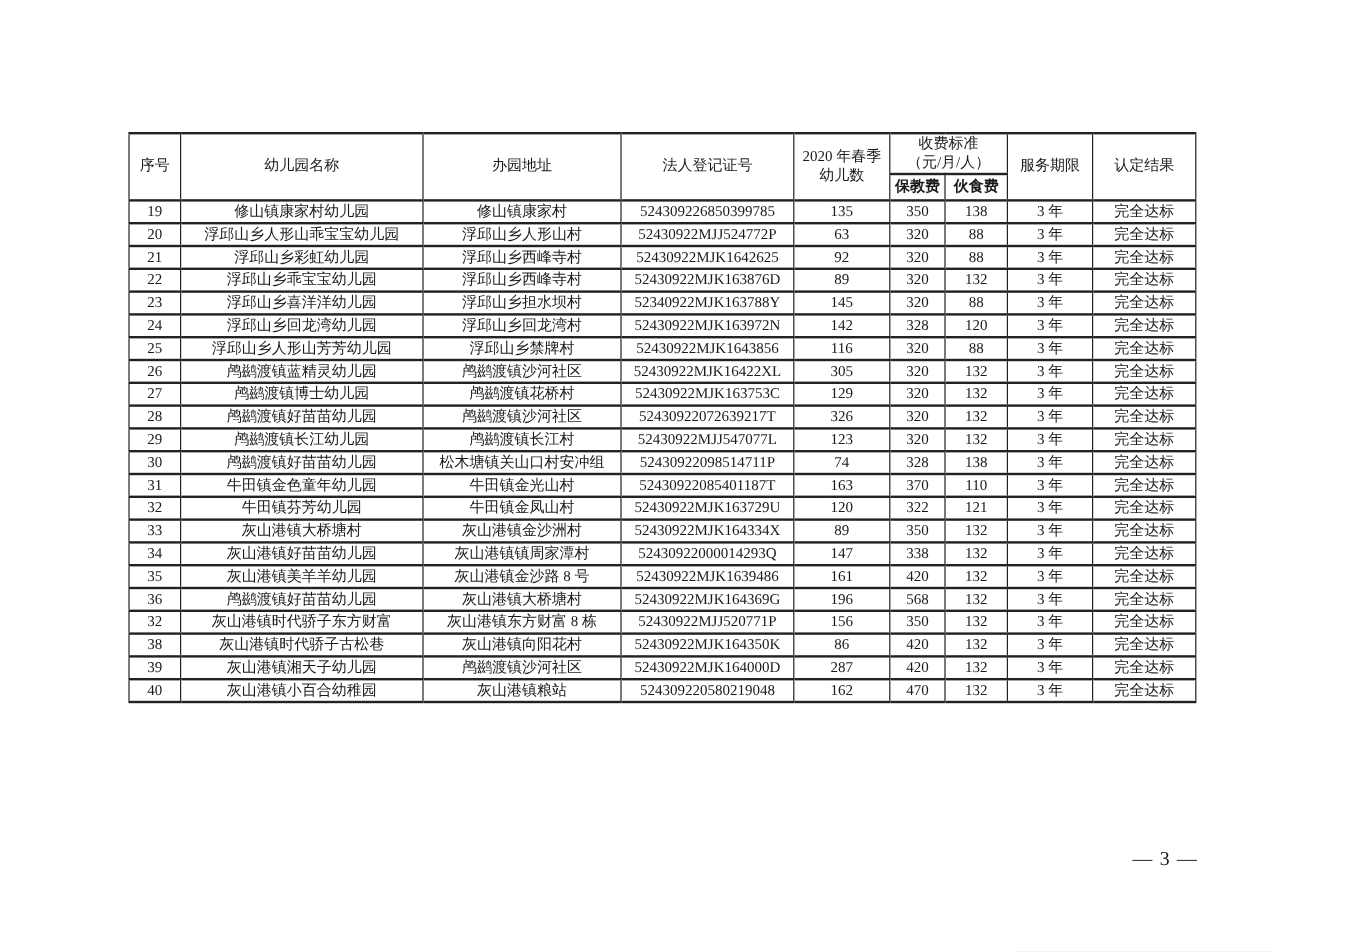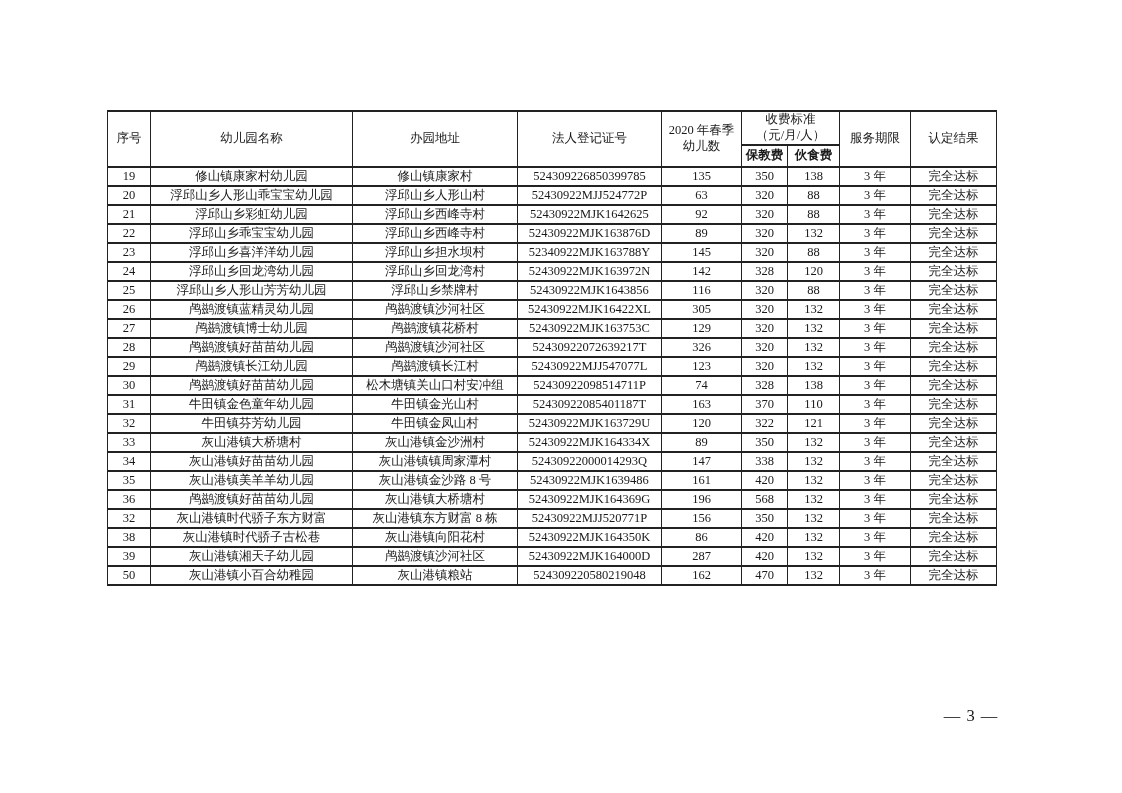--- a/index.html
+++ b/index.html
@@ -335,21 +335,21 @@
       <td>鸬鹚渡镇沙河社区</td>
       <td>52430922MJK164000D</td>
       <td>287</td>
       <td>420</td>
       <td>132</td>
       <td>3 年</td>
       <td>完全达标</td>
     </tr>
 
     <tr>
-      <td>50</td>
+      <td>40</td>
       <td>灰山港镇小百合幼稚园</td>
       <td>灰山港镇粮站</td>
       <td>524309220580219048</td>
       <td>162</td>
       <td>470</td>
       <td>132</td>
       <td>3 年</td>
       <td>完全达标</td>
     </tr>
   </tbody>

